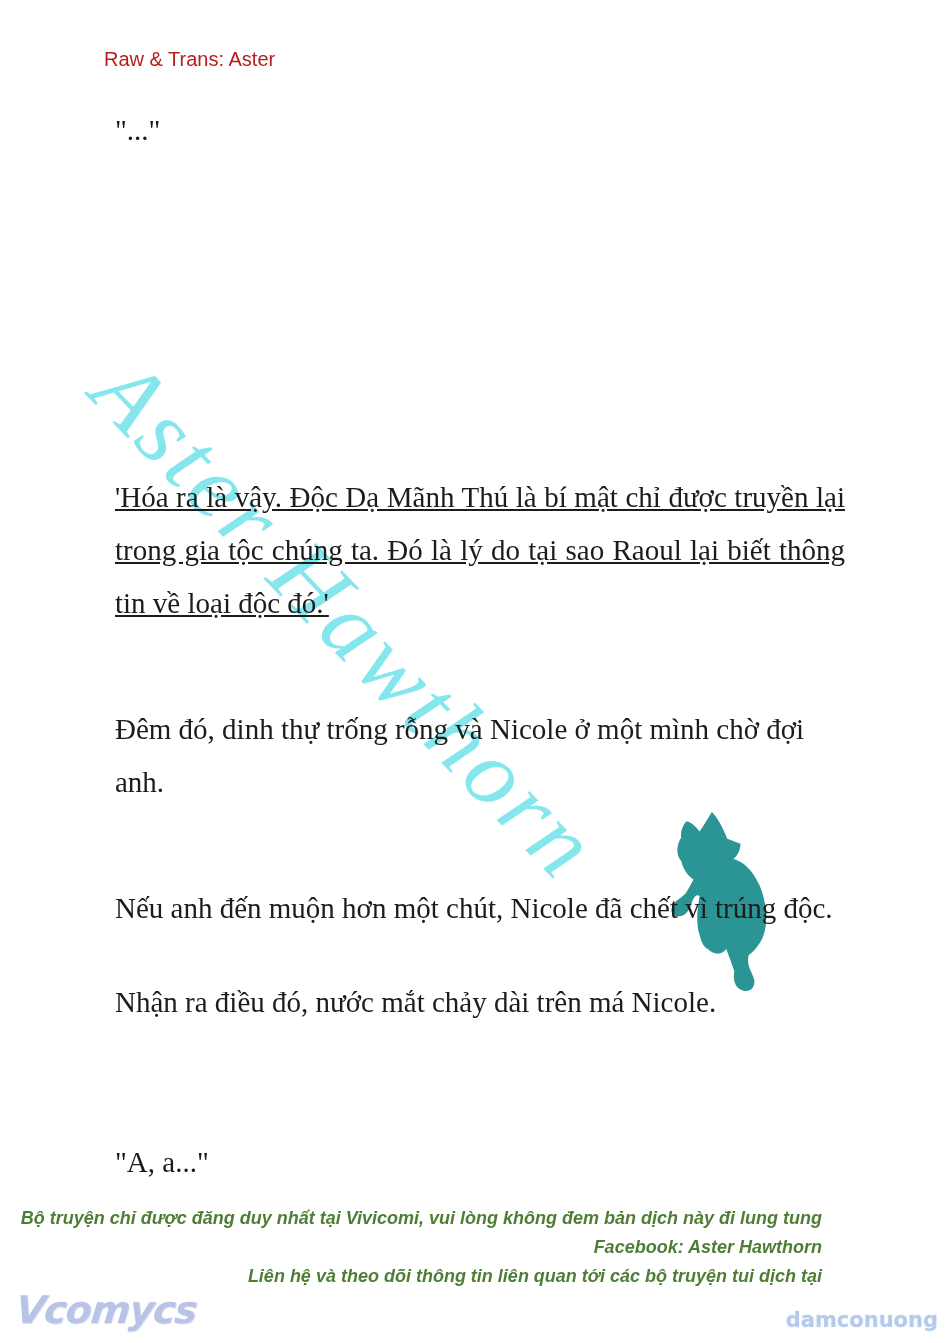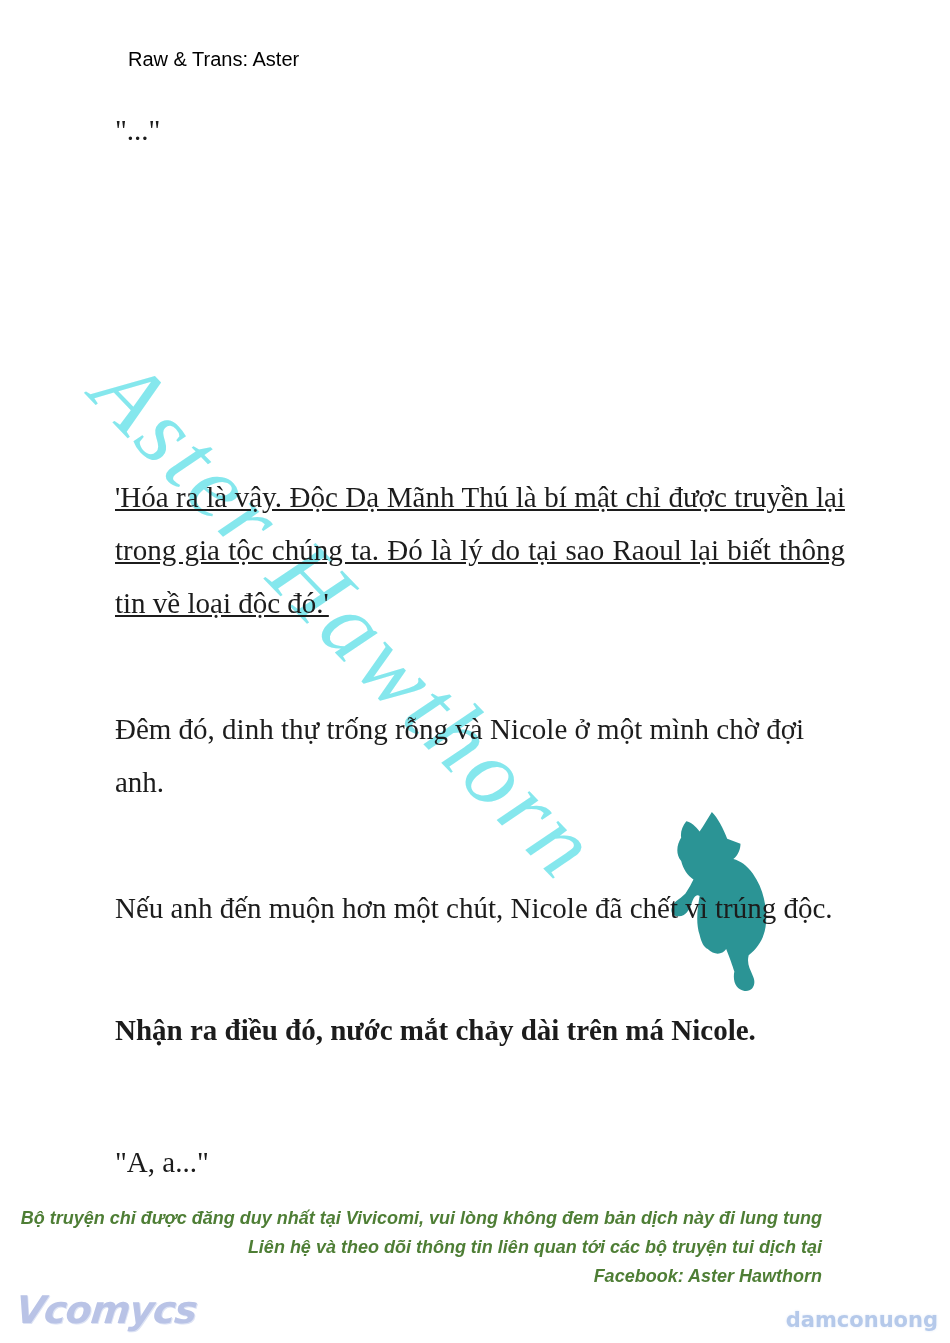--- a/index.html
+++ b/index.html
@@ -12,41 +12,41 @@
     width: 950px;
     height: 1343px;
     background: #ffffff;
     overflow: hidden;
     font-family: "Liberation Serif", serif;
     color: #1c1c1c;
   }
   .credit {
     position: absolute;
     top: 48px;
-    left: 128px;
+    left: 104px;
     font-family: "Liberation Sans", sans-serif;
     font-size: 20px;
-    color: #000000;
+    color: #b91c1c;
   }
   .para {
     position: absolute;
     left: 115px;
     width: 730px;
     font-size: 29px;
     line-height: 53px;
     text-align: justify;
     z-index: 3;
   }
   .para.short { text-align: left; }
   .q-open  { top: 104px; }
   .p1      { top: 238px; }
   .p2      { top: 471px; text-decoration: underline; }
   .p3      { top: 703px; }
   .p4      { top: 882px; }
-  .p5      { top: 1004px; font-weight: bold; }
+  .p5      { top: 976px; }
   .q-end   { top: 1136px; }
   .watermark {
     position: absolute;
     left: 150px;
     top: 336px;
     transform: rotate(46deg);
     transform-origin: 0 0;
     font-family: "Liberation Serif", serif;
     font-style: italic;
     font-size: 95px;
@@ -145,21 +145,21 @@
   <div class="para p4 short">Nếu anh đến muộn hơn một chút, Nicole đã chết vì trúng độc.</div>
 
   <div class="para p3 short">Đêm đó, dinh thự trống rỗng và Nicole ở một mình chờ đợi anh.</div>
 
   <div class="para p5 short">Nhận ra điều đó, nước mắt chảy dài trên má Nicole.</div>
 
   <div class="para q-end short">"A, a..."</div>
 
   <div class="footer" style="color: rgb(78, 126, 53);">
     <div>Bộ truyện chỉ được đăng duy nhất tại Vivicomi, vui lòng không đem bản dịch này đi lung tung</div>
+    <div>Facebook: Aster Hawthorn</div>
     <div>Liên hệ và theo dõi thông tin liên quan tới các bộ truyện tui dịch tại</div>
-    <div>Facebook: Aster Hawthorn</div>
   </div>
 
   <div class="logo-left" style="color: rgb(185, 195, 230);">Vcomycs</div>
 
   <div class="logo-right" style="color: rgb(181, 201, 234);">damconuong</div>
 
 </div>
 
 </body></html>

